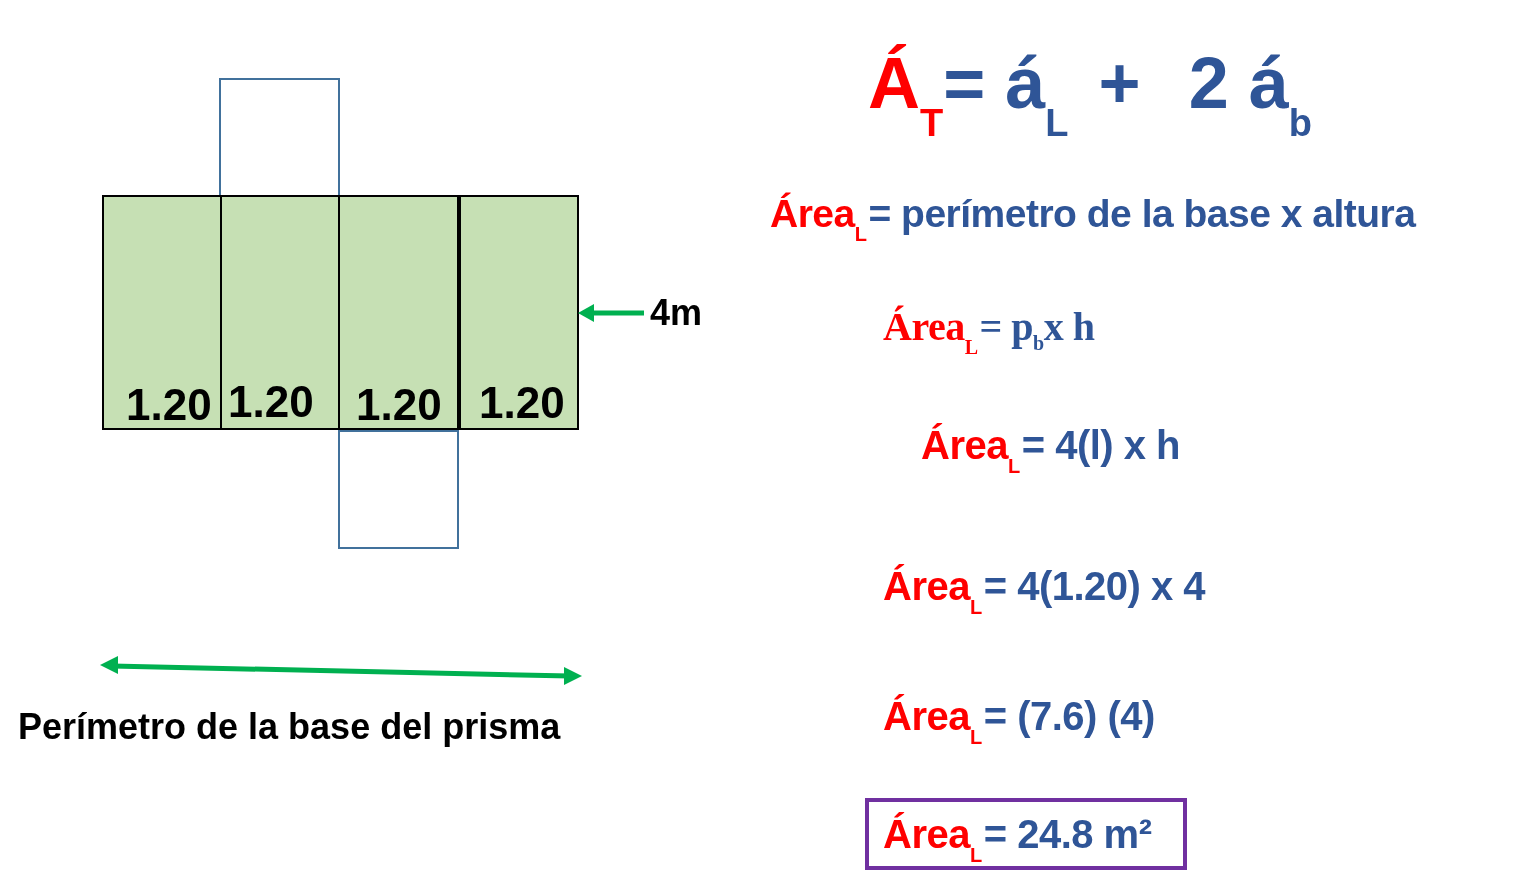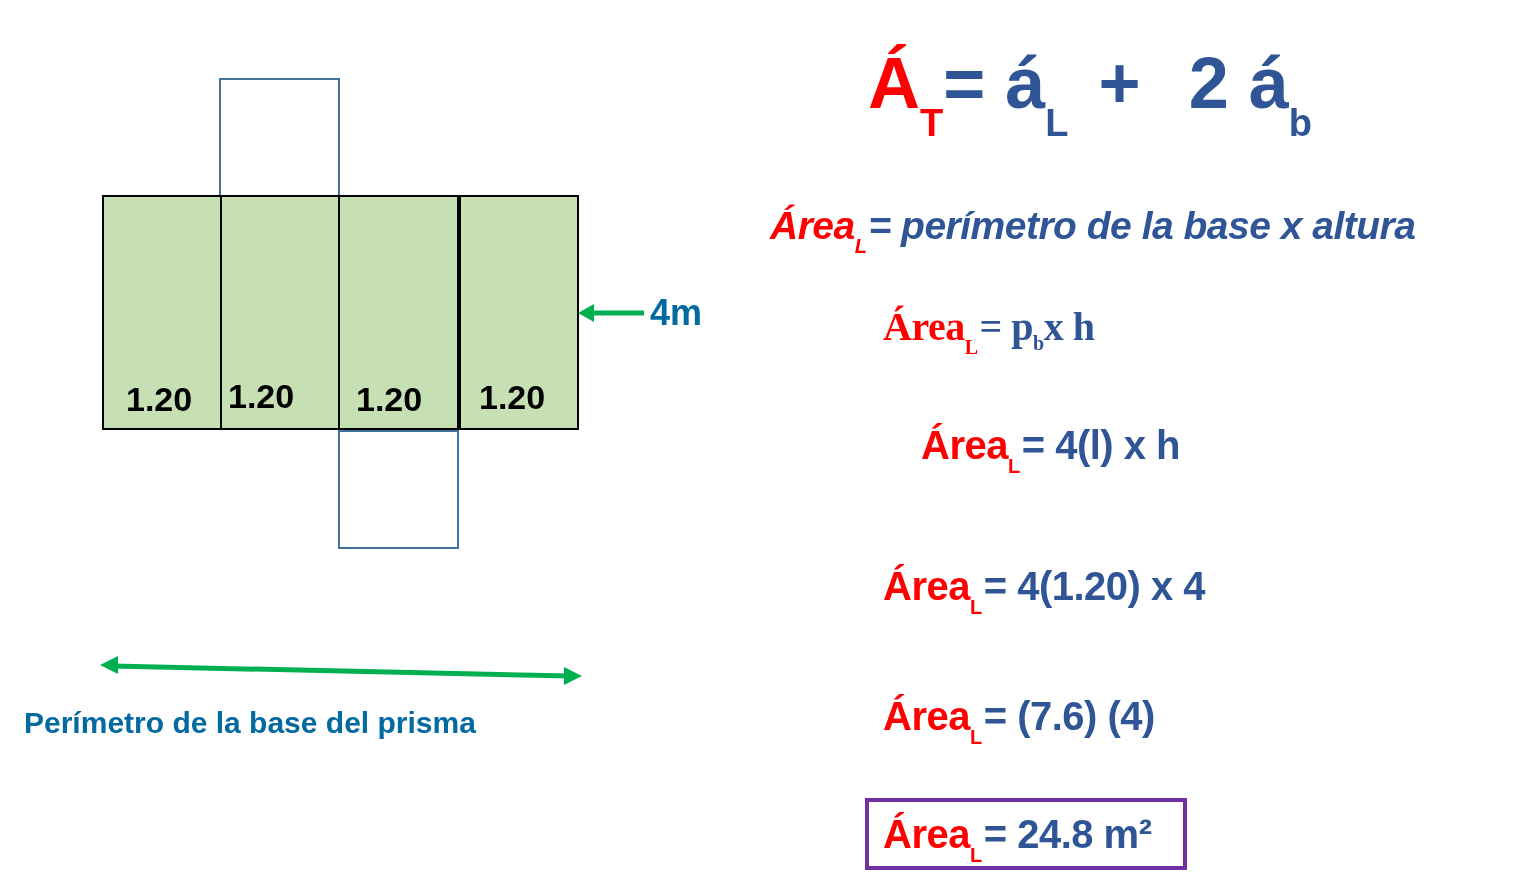--- a/index.html
+++ b/index.html
@@ -1,29 +1,29 @@
 <!DOCTYPE html>
 <html><head>
 <meta charset="utf-8">
 <style>
   html, body { margin:0; padding:0; background:#ffffff; }
   body { width:1521px; height:886px; position:relative; overflow:hidden;
          font-family:"Liberation Sans", sans-serif; font-weight:bold; }
   .abs { position:absolute; }
   .red { color:#ff0000; }
   .blue { color:#2f5597; }
-  .black { color:#0369a1; }
+  .black { color:#000000; }
   .sub { font-size:0.55em; position:relative; top:0.55em; }
   .eqline { position:absolute; font-size:40px; white-space:nowrap; letter-spacing:-0.5px; }
   .eqline .lbl { color:#ff0000; }
   .eqline .rhs { color:#2f5597; }
   .eqline .sub { color:#ff0000; font-size:20px; position:relative; top:14px; margin-right:2px; }
   .rhs .sb { font-size:20px; position:relative; top:10px; }
   .face { position:absolute; background:#c6e0b4; border:2px solid #000; box-sizing:border-box; }
-  .face span { position:absolute; font-size:34px; color:#000; }
+  .face span { position:absolute; font-size:44px; color:#000; }
   .base { position:absolute; border:2px solid #41719c; box-sizing:border-box; background:transparent; }
   .result-box { position:absolute; border:4px solid #7030a0; box-sizing:border-box; }
 </style>
 </head>
 <body>
 
 <div>
   <div class="base" style="left:219px;top:78px;width:121px;height:120px;"></div>
 
   <div class="face" style="left:102px;top:195px;width:120px;height:235px;">
@@ -45,31 +45,31 @@
     <line x1="14" y1="13" x2="68" y2="13" stroke="#00b050" stroke-width="5"></line>
     <polygon points="2,13 18,4 18,22" fill="#00b050"></polygon>
   </svg>
   <div class="abs black" style="left:650px;top:292px;font-size:36px;">4m</div>
 
   <svg class="abs" style="left:98px;top:656px;" width="488" height="34">
     <line x1="14" y1="10" x2="472" y2="20" stroke="#00b050" stroke-width="5"></line>
     <polygon points="2,9 20,0 20,18" fill="#00b050"></polygon>
     <polygon points="484,20 466,11 466,29" fill="#00b050"></polygon>
   </svg>
-  <div class="abs black" style="left:24px;top:706px;font-size:30px;white-space:nowrap;">Perímetro de la base del prisma</div>
+  <div class="abs black" style="left:18px;top:706px;font-size:36px;white-space:nowrap;">Perímetro de la base del prisma</div>
 </div>
 
 <div class="abs" style="left:868px;top:42px;font-size:72px;white-space:nowrap;">
   <span class="red">Á</span><span class="red" style="font-size:38px;position:relative;top:28px;">T</span><span class="blue">=</span>
   <span class="blue">á</span><span class="blue" style="font-size:38px;position:relative;top:28px;">L</span>
   <span class="blue" style="margin-left:10px;margin-right:28px;">+</span>
   <span class="blue">2 á</span><span class="blue" style="font-size:38px;position:relative;top:28px;">b</span>
 </div>
 
-<div class="eqline" style="left:770px;top:204px;font-size:39px;font-style:italic;">
+<div class="eqline" style="left:770px;top:192px;font-size:39px;">
   <span class="lbl">Área</span><span class="sub">L</span><span class="rhs">= perímetro de la base x altura</span>
 </div>
 
 <div class="eqline" style="left:883px;top:303px;font-family:Liberation Serif, serif;">
   <span class="lbl">Área</span><span class="sub">L</span><span class="rhs"><span>= p</span><span class="sb">b</span><span>x h</span></span>
 </div>
 
 <div class="eqline" style="left:883px;top:423px;margin-left:38px;">
   <span class="lbl">Área</span><span class="sub">L</span><span class="rhs">= 4(l) x h</span>
 </div>

